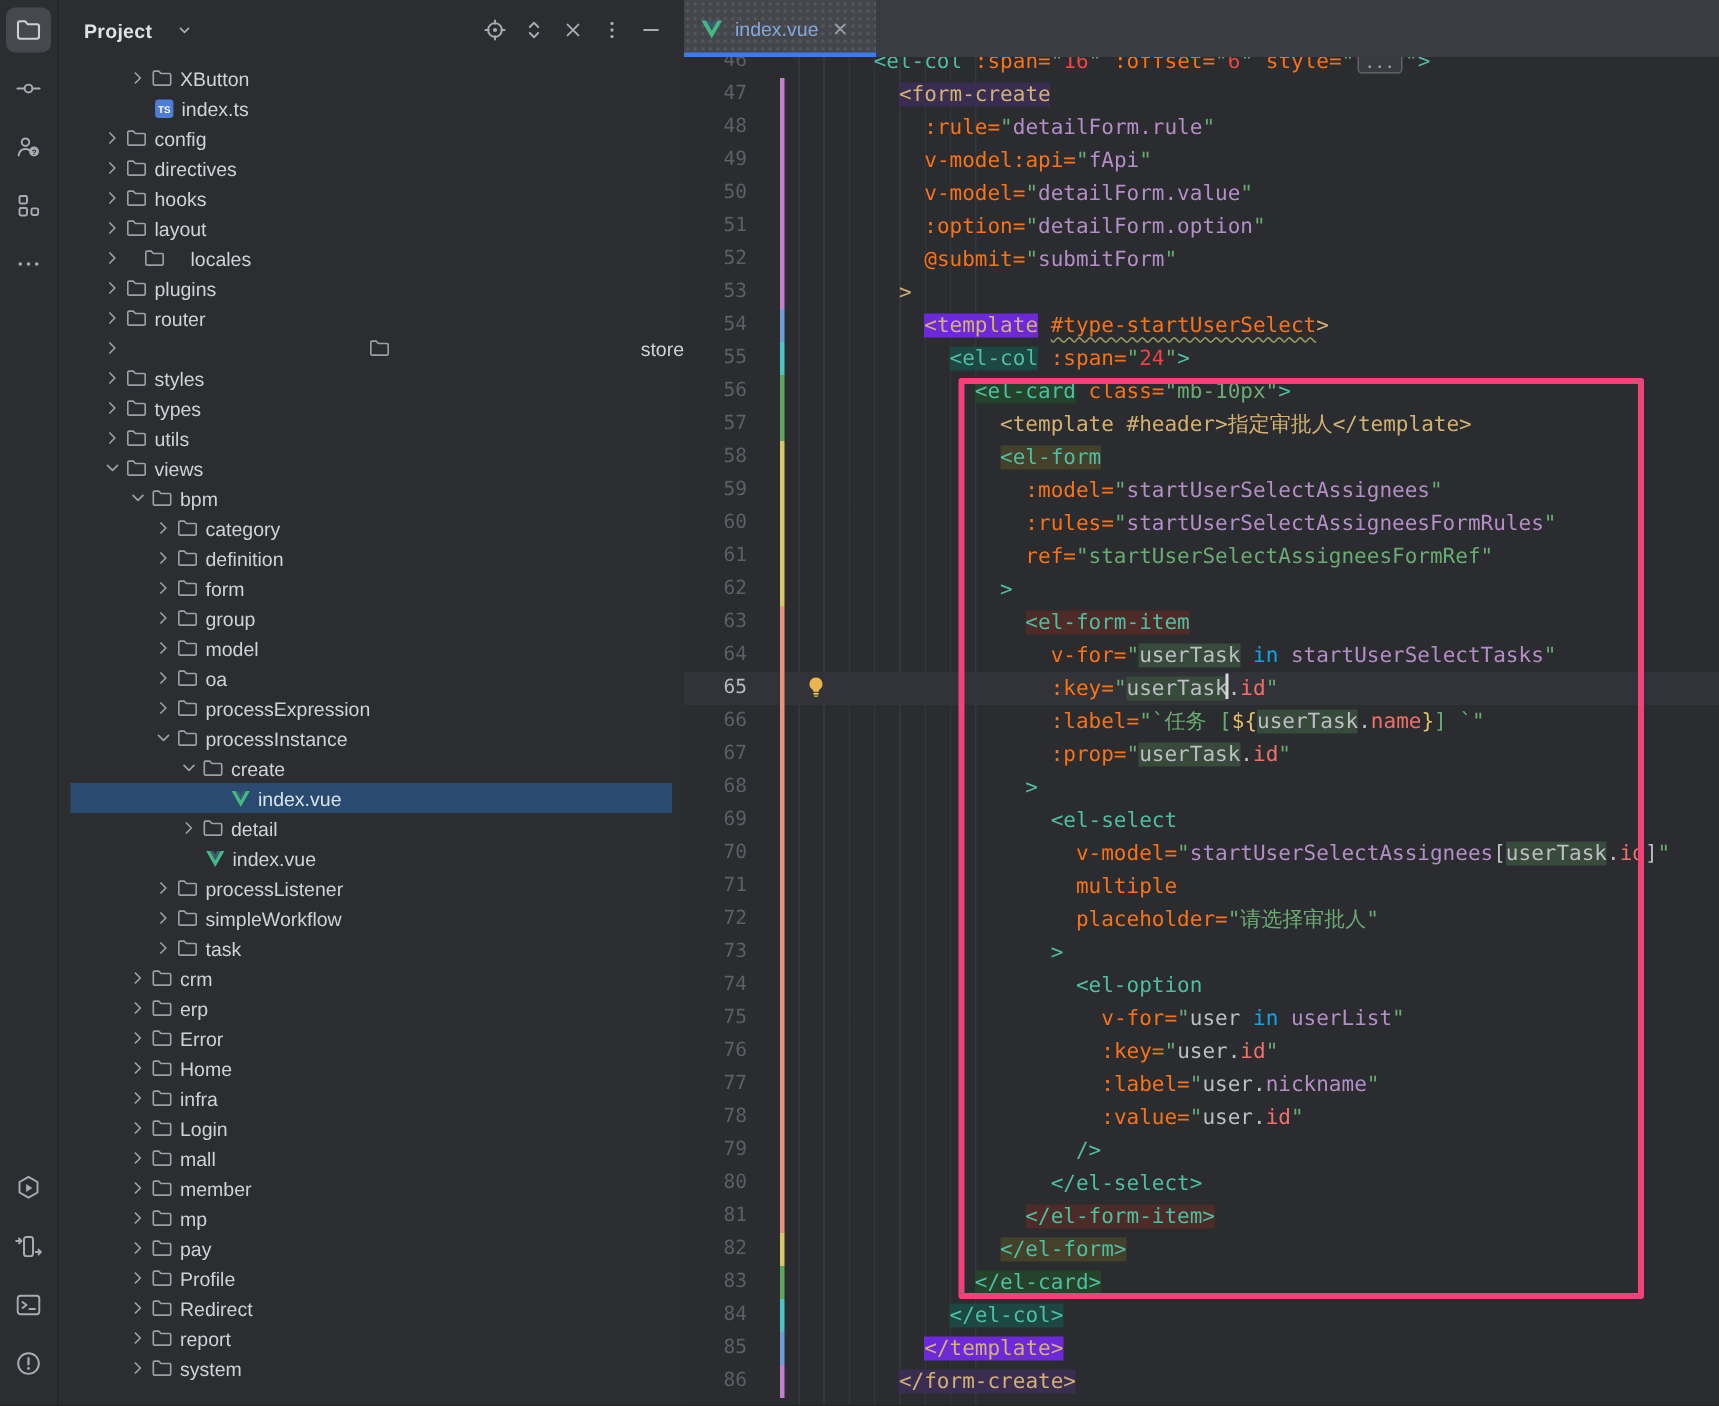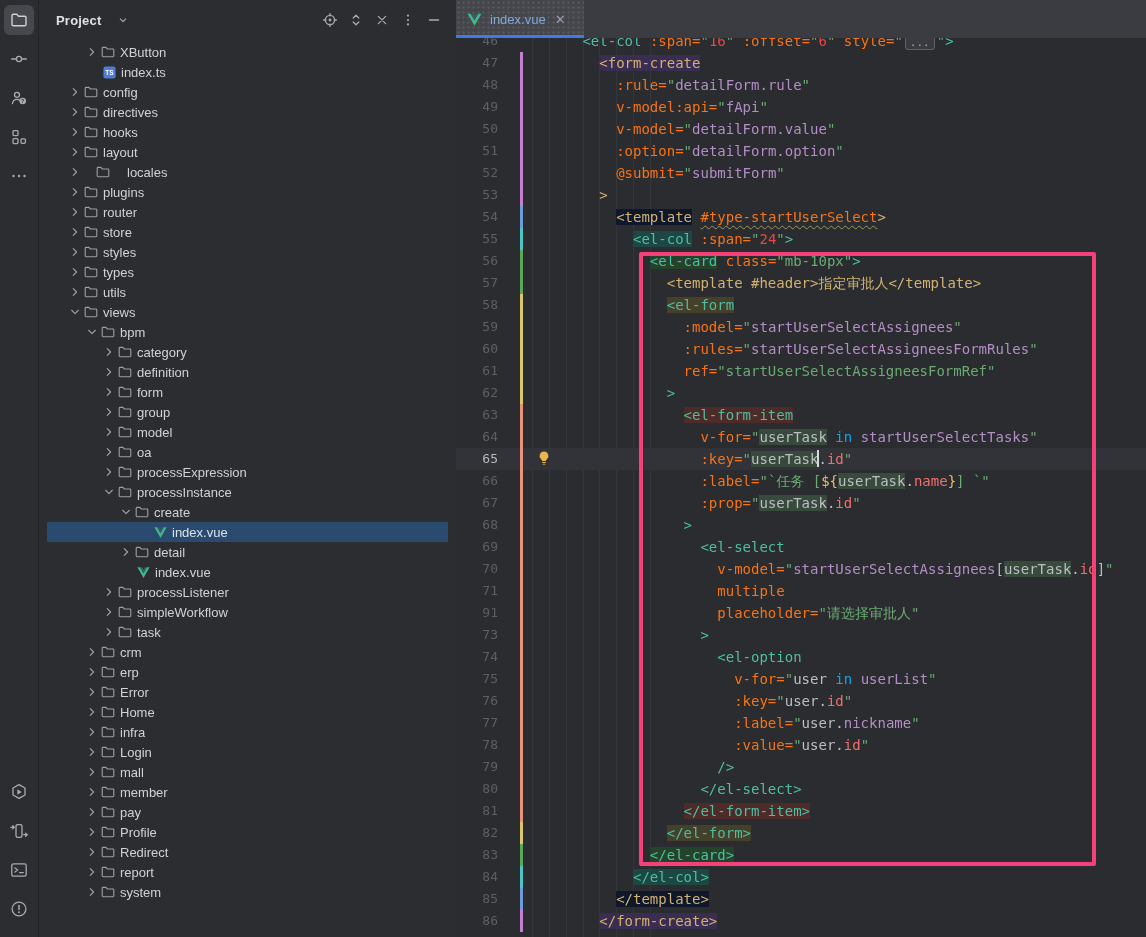--- a/index.html
+++ b/index.html
@@ -41,21 +41,21 @@
   .sseg{position:absolute;left:0;width:3px;}
   #lines{position:absolute;left:0;top:-8px;right:0;}
   .line{height:22px;display:flex;}
   .ln{width:42px;text-align:right;flex:none;font-family:"DejaVu Sans Mono",monospace;font-size:13px;line-height:22px;color:#5C6066;}
   .line.cur .ln{color:#B6B9BF;}
   .cd{padding-left:17px;font-family:"DejaVu Sans Mono",monospace;font-size:14px;line-height:22px;white-space:pre;}
   .p{color:#BCBEC4}.a{color:#f97316}.s{color:#6AAB73}.n{color:#ef4444}.i{color:#B48EC7}
   .r{color:#F2706A}.k{color:#0ea5e9}.t{color:#4DBFA3}.y{color:#D3B271}.d{color:#E8BF6A}
   .f{background:#393B40;border:1px solid #5E6167;border-radius:3px;color:#A7AAB0;font-size:11px;padding:0 4px;margin:0 2px;}
   .w{text-decoration:underline;text-decoration-style:wavy;text-decoration-color:#98985E;text-underline-offset:3px;text-decoration-thickness:1px;}
-  .bP{background:#3A2D52}.bB{background:#0f172a}.bC{background:#1C4742}.bG{background:#25422B}
+  .bP{background:#3A2D52}.bB{background:#6d28d9}.bC{background:#1C4742}.bG{background:#25422B}
   .bO{background:#44402A}.bM{background:#4D2B29}.bU{background:#384A3C}
   .c{display:inline-block;width:2px;height:17px;background:#D6D8DC;vertical-align:-3px;margin:0 -1px;}
   #bulb{position:absolute;left:80px;width:16px;height:16px;}
   #annot{position:absolute;left:183px;top:214px;width:449px;height:606px;border:4px solid #F5407A;border-radius:2px;pointer-events:none;z-index:50;}
 </style>
 </head>
 <body>
 
 <div id="app">
 
@@ -302,21 +302,21 @@
               <path d="M6 4.2L9.8 8 6 11.8" fill="none" stroke="#9DA0A6" stroke-width="1.3" stroke-linecap="round" stroke-linejoin="round"></path>
             </svg>
           </span>
           <span class="ic">
             <svg width="16" height="16" viewBox="0 0 16 16">
               <path d="M2.2 4.3c0-.5.4-.9.9-.9h2.7l1.5 1.6h5.6c.5 0 .9.4.9.9v5.9c0 .5-.4.9-.9.9H3.1c-.5 0-.9-.4-.9-.9z" fill="none" stroke="#9DA0A6" stroke-width="1.1"></path>
             </svg>
           </span>
           <span class="lbl">router</span>
         </div>
-        <div class="trow" style="padding-left: 28px;">
+        <div class="trow" style="padding-left: 28px; justify-content: space-between;">
           <span class="chev">
             <svg width="14" height="14" viewBox="0 0 16 16">
               <path d="M6 4.2L9.8 8 6 11.8" fill="none" stroke="#9DA0A6" stroke-width="1.3" stroke-linecap="round" stroke-linejoin="round"></path>
             </svg>
           </span>
           <span class="ic">
             <svg width="16" height="16" viewBox="0 0 16 16">
               <path d="M2.2 4.3c0-.5.4-.9.9-.9h2.7l1.5 1.6h5.6c.5 0 .9.4.9.9v5.9c0 .5-.4.9-.9.9H3.1c-.5 0-.9-.4-.9-.9z" fill="none" stroke="#9DA0A6" stroke-width="1.1"></path>
             </svg>
           </span>
@@ -671,20 +671,33 @@
             <svg width="14" height="14" viewBox="0 0 16 16">
               <path d="M6 4.2L9.8 8 6 11.8" fill="none" stroke="#9DA0A6" stroke-width="1.3" stroke-linecap="round" stroke-linejoin="round"></path>
             </svg>
           </span>
           <span class="ic">
             <svg width="16" height="16" viewBox="0 0 16 16">
               <path d="M2.2 4.3c0-.5.4-.9.9-.9h2.7l1.5 1.6h5.6c.5 0 .9.4.9.9v5.9c0 .5-.4.9-.9.9H3.1c-.5 0-.9-.4-.9-.9z" fill="none" stroke="#9DA0A6" stroke-width="1.1"></path>
             </svg>
           </span>
           <span class="lbl">member</span>
+        </div>
+        <div class="trow" style="padding-left: 45px;">
+          <span class="chev">
+            <svg width="14" height="14" viewBox="0 0 16 16">
+              <path d="M6 4.2L9.8 8 6 11.8" fill="none" stroke="#9DA0A6" stroke-width="1.3" stroke-linecap="round" stroke-linejoin="round"></path>
+            </svg>
+          </span>
+          <span class="ic">
+            <svg width="16" height="16" viewBox="0 0 16 16">
+              <path d="M2.2 4.3c0-.5.4-.9.9-.9h2.7l1.5 1.6h5.6c.5 0 .9.4.9.9v5.9c0 .5-.4.9-.9.9H3.1c-.5 0-.9-.4-.9-.9z" fill="none" stroke="#9DA0A6" stroke-width="1.1"></path>
+            </svg>
+          </span>
+          <span class="lbl">mp</span>
         </div>
         <div class="trow" style="padding-left: 45px;">
           <span class="chev">
             <svg width="14" height="14" viewBox="0 0 16 16">
               <path d="M6 4.2L9.8 8 6 11.8" fill="none" stroke="#9DA0A6" stroke-width="1.3" stroke-linecap="round" stroke-linejoin="round"></path>
             </svg>
           </span>
           <span class="ic">
             <svg width="16" height="16" viewBox="0 0 16 16">
               <path d="M2.2 4.3c0-.5.4-.9.9-.9h2.7l1.5 1.6h5.6c.5 0 .9.4.9.9v5.9c0 .5-.4.9-.9.9H3.1c-.5 0-.9-.4-.9-.9z" fill="none" stroke="#9DA0A6" stroke-width="1.1"></path>
@@ -876,21 +889,21 @@
           </div>
           <div class="line">
             <span class="ln">70</span>
             <span class="cd"><span class="p">                        </span><span class="a">v-model=</span><span class="s">"</span><span class="i">startUserSelectAssignees</span><span class="p">[</span><span class="p bU">userTask</span><span class="p">.</span><span class="r">id</span><span class="p">]</span><span class="s">"</span></span>
           </div>
           <div class="line">
             <span class="ln">71</span>
             <span class="cd"><span class="p">                        </span><span class="a">multiple</span></span>
           </div>
           <div class="line">
-            <span class="ln">91</span>
+            <span class="ln">72</span>
             <span class="cd"><span class="p">                        </span><span class="a">placeholder=</span><span class="s">"请选择审批人"</span></span>
           </div>
           <div class="line">
             <span class="ln">73</span>
             <span class="cd"><span class="p">                      </span><span class="t">&gt;</span></span>
           </div>
           <div class="line">
             <span class="ln">74</span>
             <span class="cd"><span class="p">                        </span><span class="t">&lt;el-option</span></span>
           </div>

